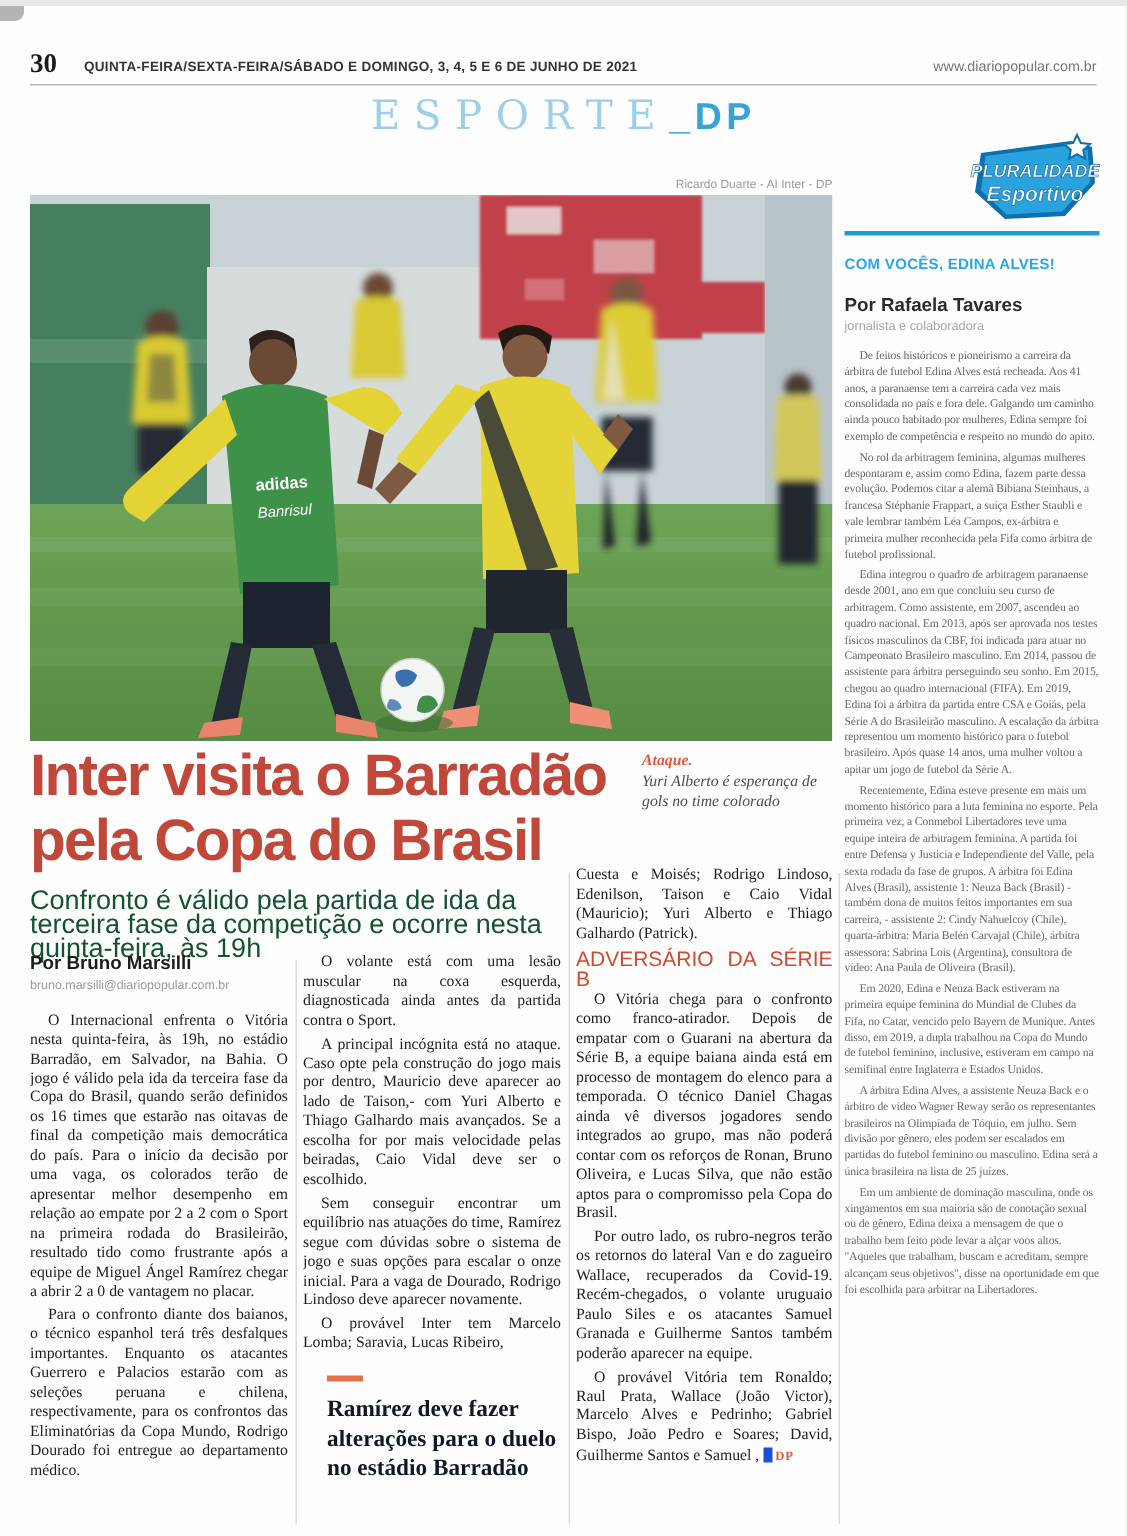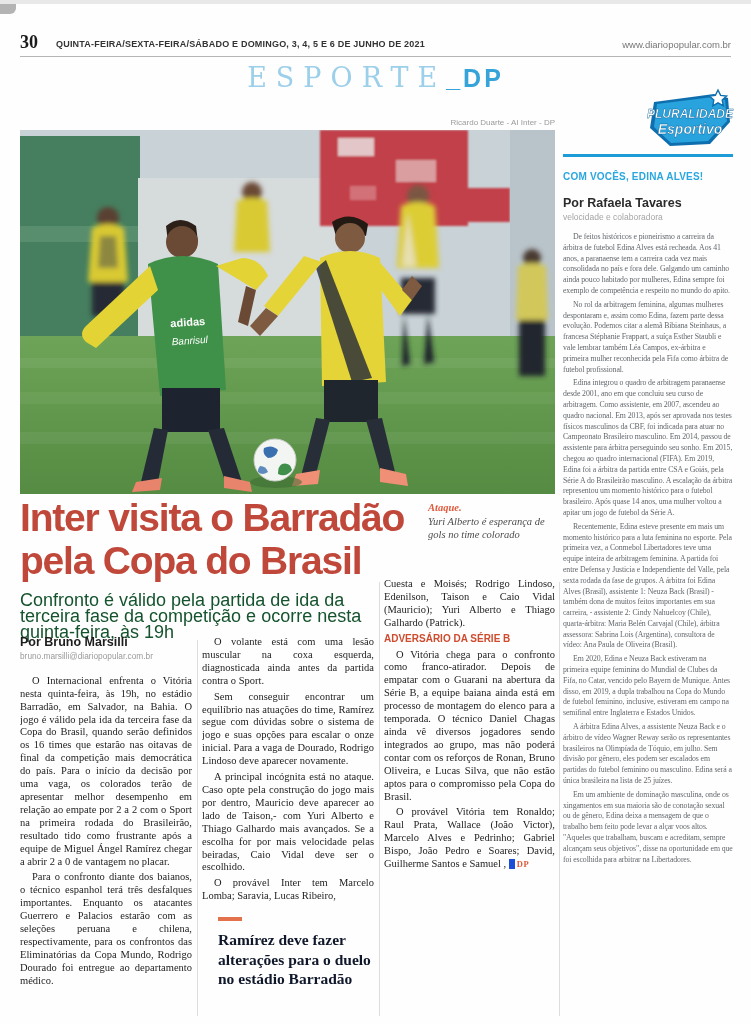--- a/index.html
+++ b/index.html
@@ -46,21 +46,21 @@
   .col{position:absolute;overflow:hidden;font-family:"Liberation Serif",serif;
        font-size:10.5px;line-height:12.9px;text-align:justify;color:#1d1d1d;}
   .col p{margin:0 0 3px 0;text-indent:12px;}
   #col1{left:20px;top:632px;width:172px;height:384px;}
   #col2{left:202px;top:632px;width:172px;height:384px;}
   #col3{left:384px;top:574px;width:171px;height:442px;}
   .byline-name{font-family:"Liberation Sans",sans-serif;font-weight:bold;font-size:12.5px;
                text-indent:0 !important;margin-bottom:1px !important;}
   .byline-email{font-family:"Liberation Sans",sans-serif;font-size:8.3px;color:#9a9a9a;
                 text-indent:0 !important;margin-bottom:12px !important;}
-  .col-subhead{font-family:"Liberation Sans",sans-serif;font-weight:bold;font-size:10px;
+  .col-subhead{font-family:"Liberation Sans",sans-serif;font-weight:normal;font-size:14px;
                color:#cf4b2e;margin:9px 0 5px 0;text-indent:0 !important;}
   .dp-tag{font-family:Liberation Serif, serif;font-weight:bold;font-size:8.5px;
           color:#df5a3c;letter-spacing:.5px;border-left:6px solid #1d4ed8;padding-left:2px;}
   .pull-quote{margin-top:14px;padding-left:16px;}
   .pull-quote .dash{width:24px;height:4px;background:#e2714c;margin-bottom:9px;}
   .pull-quote .quote-text{font-family:"Liberation Serif",serif;font-weight:bold;font-size:15.5px;
                           line-height:19.5px;color:#0f172a;text-align:left;}
 
   .col-rule{position:absolute;width:0;border-left:1px solid #ddd;}
   #rule1{left:197px;top:636px;height:376px;}
@@ -227,41 +227,42 @@
 
   <div class="col" id="col1">
     <p class="byline-name">Por Bruno Marsilli</p>
     <p class="byline-email">bruno.marsilli@diariopopular.com.br</p>
     <p>O Internacional enfrenta o Vitória nesta quinta-feira, às 19h, no estádio Barradão, em Salvador, na Bahia. O jogo é válido pela ida da terceira fase da Copa do Brasil, quando serão definidos os 16 times que estarão nas oitavas de final da competição mais democrática do país. Para o início da decisão por uma vaga, os colorados terão de apresentar melhor desempenho em relação ao empate por 2 a 2 com o Sport na primeira rodada do Brasileirão, resultado tido como frustrante após a equipe de Miguel Ángel Ramírez chegar a abrir 2 a 0 de vantagem no placar.</p>
     <p>Para o confronto diante dos baianos, o técnico espanhol terá três desfalques importantes. Enquanto os atacantes Guerrero e Palacios estarão com as seleções peruana e chilena, respectivamente, para os confrontos das Eliminatórias da Copa Mundo, Rodrigo Dourado foi entregue ao departamento médico.</p>
   </div>
 
   <div class="col" id="col2">
     <p>O volante está com uma lesão muscular na coxa esquerda, diagnosticada ainda antes da partida contra o Sport.</p>
+    <p>A principal incógnita está no ataque. Caso opte pela construção do jogo mais por dentro, Mauricio deve aparecer ao lado de Taison,- com Yuri Alberto e Thiago Galhardo mais avançados. Se a escolha for por mais velocidade pelas beiradas, Caio Vidal deve ser o escolhido.</p>
     <p>Sem conseguir encontrar um equilíbrio nas atuações do time, Ramírez segue com dúvidas sobre o sistema de jogo e suas opções para escalar o onze inicial. Para a vaga de Dourado, Rodrigo Lindoso deve aparecer novamente.</p>
-    <p>A principal incógnita está no ataque. Caso opte pela construção do jogo mais por dentro, Mauricio deve aparecer ao lado de Taison,- com Yuri Alberto e Thiago Galhardo mais avançados. Se a escolha for por mais velocidade pelas beiradas, Caio Vidal deve ser o escolhido.</p>
     <p>O provável Inter tem Marcelo Lomba; Saravia, Lucas Ribeiro,</p>
     <div class="pull-quote">
       <div class="dash"></div>
       <div class="quote-text">Ramírez deve fazer alterações para o duelo no estádio Barradão</div>
     </div>
   </div>
 
   <div class="col" id="col3">
     <p style="text-indent:0">Cuesta e Moisés; Rodrigo Lindoso, Edenilson, Taison e Caio Vidal (Mauricio); Yuri Alberto e Thiago Galhardo (Patrick).</p>
     <p class="col-subhead">ADVERSÁRIO DA SÉRIE B</p>
     <p>O Vitória chega para o confronto como franco-atirador. Depois de empatar com o Guarani na abertura da Série B, a equipe baiana ainda está em processo de montagem do elenco para a temporada. O técnico Daniel Chagas ainda vê diversos jogadores sendo integrados ao grupo, mas não poderá contar com os reforços de Ronan, Bruno Oliveira, e Lucas Silva, que não estão aptos para o compromisso pela Copa do Brasil.</p>
+    <p>Por outro lado, os rubro-negros terão os retornos do lateral Van e do zagueiro Wallace, recuperados da Covid-19. Recém-chegados, o volante uruguaio Paulo Siles e os atacantes Samuel Granada e Guilherme Santos também poderão aparecer na equipe.</p>
     <p><span>O provável Vitória tem Ronaldo; Raul Prata, Wallace (João Victor), Marcelo Alves e Pedrinho; Gabriel Bispo, João Pedro e Soares; David, Guilherme Santos e Samuel ,</span> <span class="dp-tag">DP</span></p>
   </div>
 
   <div class="sidebar">
     <div class="sidebar-rule"></div>
     <div class="sidebar-kicker">COM VOCÊS, EDINA ALVES!</div>
     <div class="sidebar-byline">Por Rafaela Tavares</div>
-    <div class="sidebar-role">velocidade e colaboradora</div>
+    <div class="sidebar-role">jornalista e colaboradora</div>
     <div class="sidebar-body">
       <p>De feitos históricos e pioneirismo a carreira da árbitra de futebol Edina Alves está recheada. Aos 41 anos, a paranaense tem a carreira cada vez mais consolidada no país e fora dele. Galgando um caminho ainda pouco habitado por mulheres, Edina sempre foi exemplo de competência e respeito no mundo do apito.</p>
       <p>No rol da arbitragem feminina, algumas mulheres despontaram e, assim como Edina, fazem parte dessa evolução. Podemos citar a alemã Bibiana Steinhaus, a francesa Stéphanie Frappart, a suíça Esther Staubli e vale lembrar também Léa Campos, ex-árbitra e primeira mulher reconhecida pela Fifa como árbitra de futebol profissional.</p>
       <p>Edina integrou o quadro de arbitragem paranaense desde 2001, ano em que concluiu seu curso de arbitragem. Como assistente, em 2007, ascendeu ao quadro nacional. Em 2013, após ser aprovada nos testes físicos masculinos da CBF, foi indicada para atuar no Campeonato Brasileiro masculino. Em 2014, passou de assistente para árbitra perseguindo seu sonho. Em 2015, chegou ao quadro internacional (FIFA). Em 2019, Edina foi a árbitra da partida entre CSA e Goiás, pela Série A do Brasileirão masculino. A escalação da árbitra representou um momento histórico para o futebol brasileiro. Após quase 14 anos, uma mulher voltou a apitar um jogo de futebol da Série A.</p>
       <p>Recentemente, Edina esteve presente em mais um momento histórico para a luta feminina no esporte. Pela primeira vez, a Conmebol Libertadores teve uma equipe inteira de arbitragem feminina. A partida foi entre Defensa y Justicia e Independiente del Valle, pela sexta rodada da fase de grupos. A árbitra foi Edina Alves (Brasil), assistente 1: Neuza Back (Brasil) - também dona de muitos feitos importantes em sua carreira, - assistente 2: Cindy Nahuelcoy (Chile), quarta-árbitra: Maria Belén Carvajal (Chile), árbitra assessora: Sabrina Lois (Argentina), consultora de vídeo: Ana Paula de Oliveira (Brasil).</p>
       <p>Em 2020, Edina e Neuza Back estiveram na primeira equipe feminina do Mundial de Clubes da Fifa, no Catar, vencido pelo Bayern de Munique. Antes disso, em 2019, a dupla trabalhou na Copa do Mundo de futebol feminino, inclusive, estiveram em campo na semifinal entre Inglaterra e Estados Unidos.</p>
       <p>A árbitra Edina Alves, a assistente Neuza Back e o árbitro de vídeo Wagner Reway serão os representantes brasileiros na Olimpíada de Tóquio, em julho. Sem divisão por gênero, eles podem ser escalados em partidas do futebol feminino ou masculino. Edina será a única brasileira na lista de 25 juízes.</p>
       <p><span>Em um ambiente de dominação masculina, onde os xingamentos em sua maioria são de conotação sexual ou de gênero, Edina deixa a mensagem de que o trabalho bem feito pode levar a alçar voos altos. "Aqueles que trabalham, buscam e acreditam, sempre alcançam seus objetivos", disse na oportunidade em que foi escolhida para arbitrar na Libertadores.</span> </p>
     </div>
   </div>

